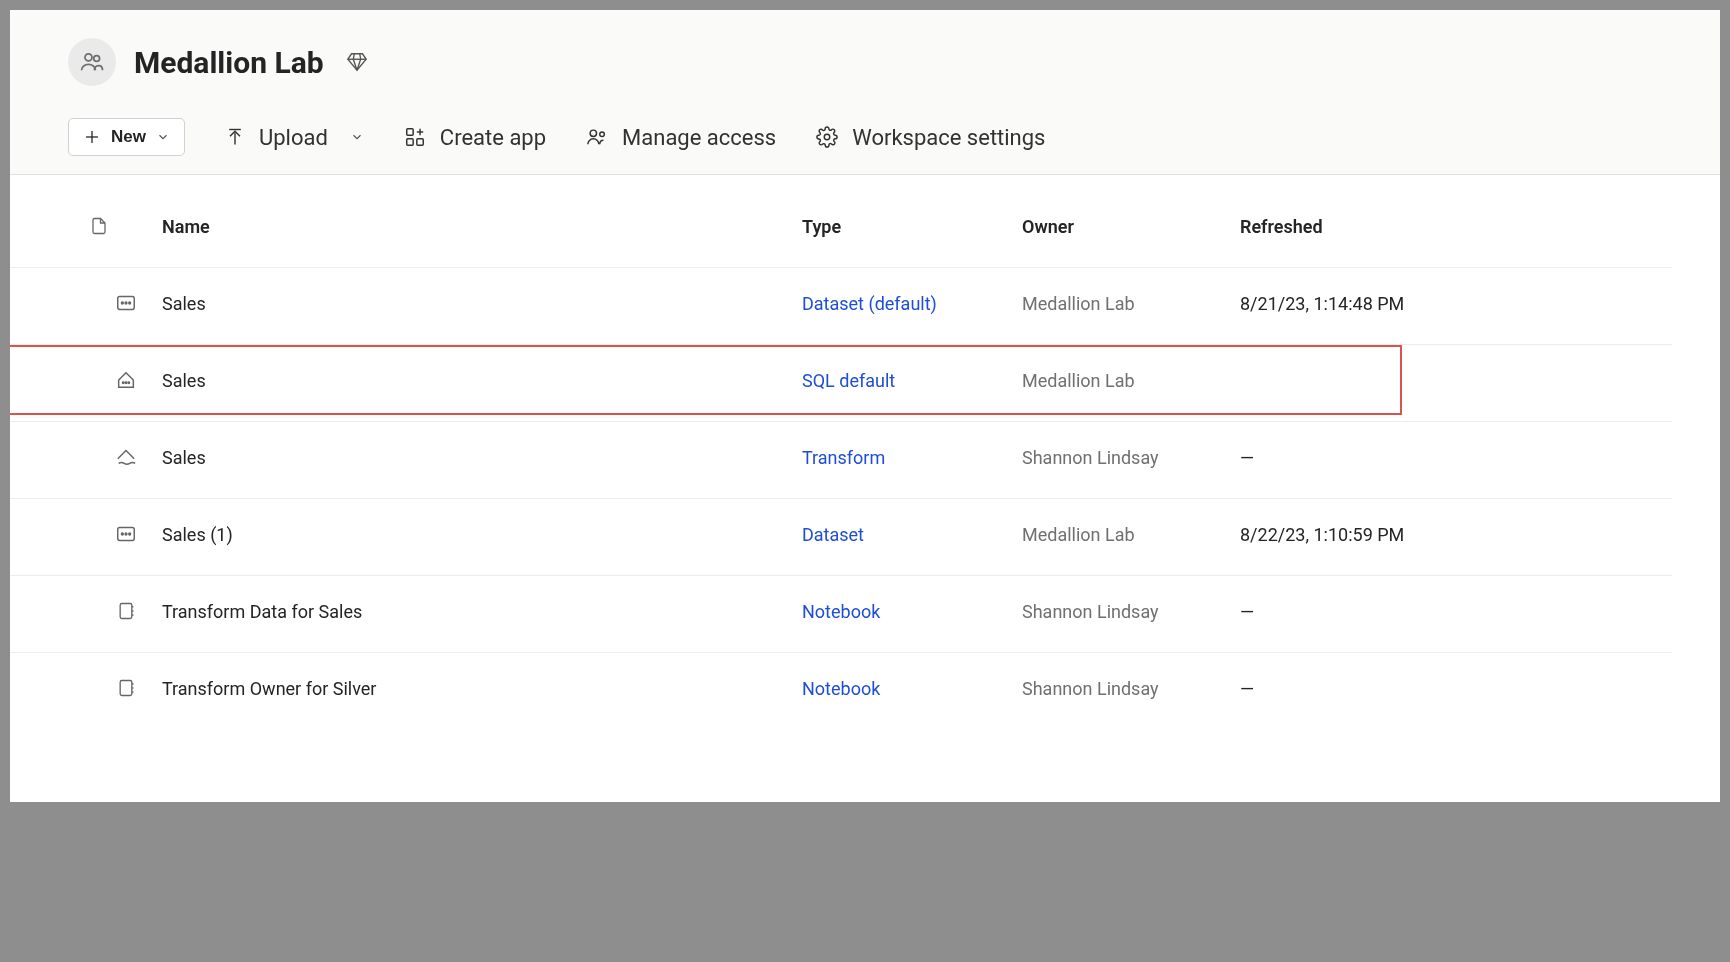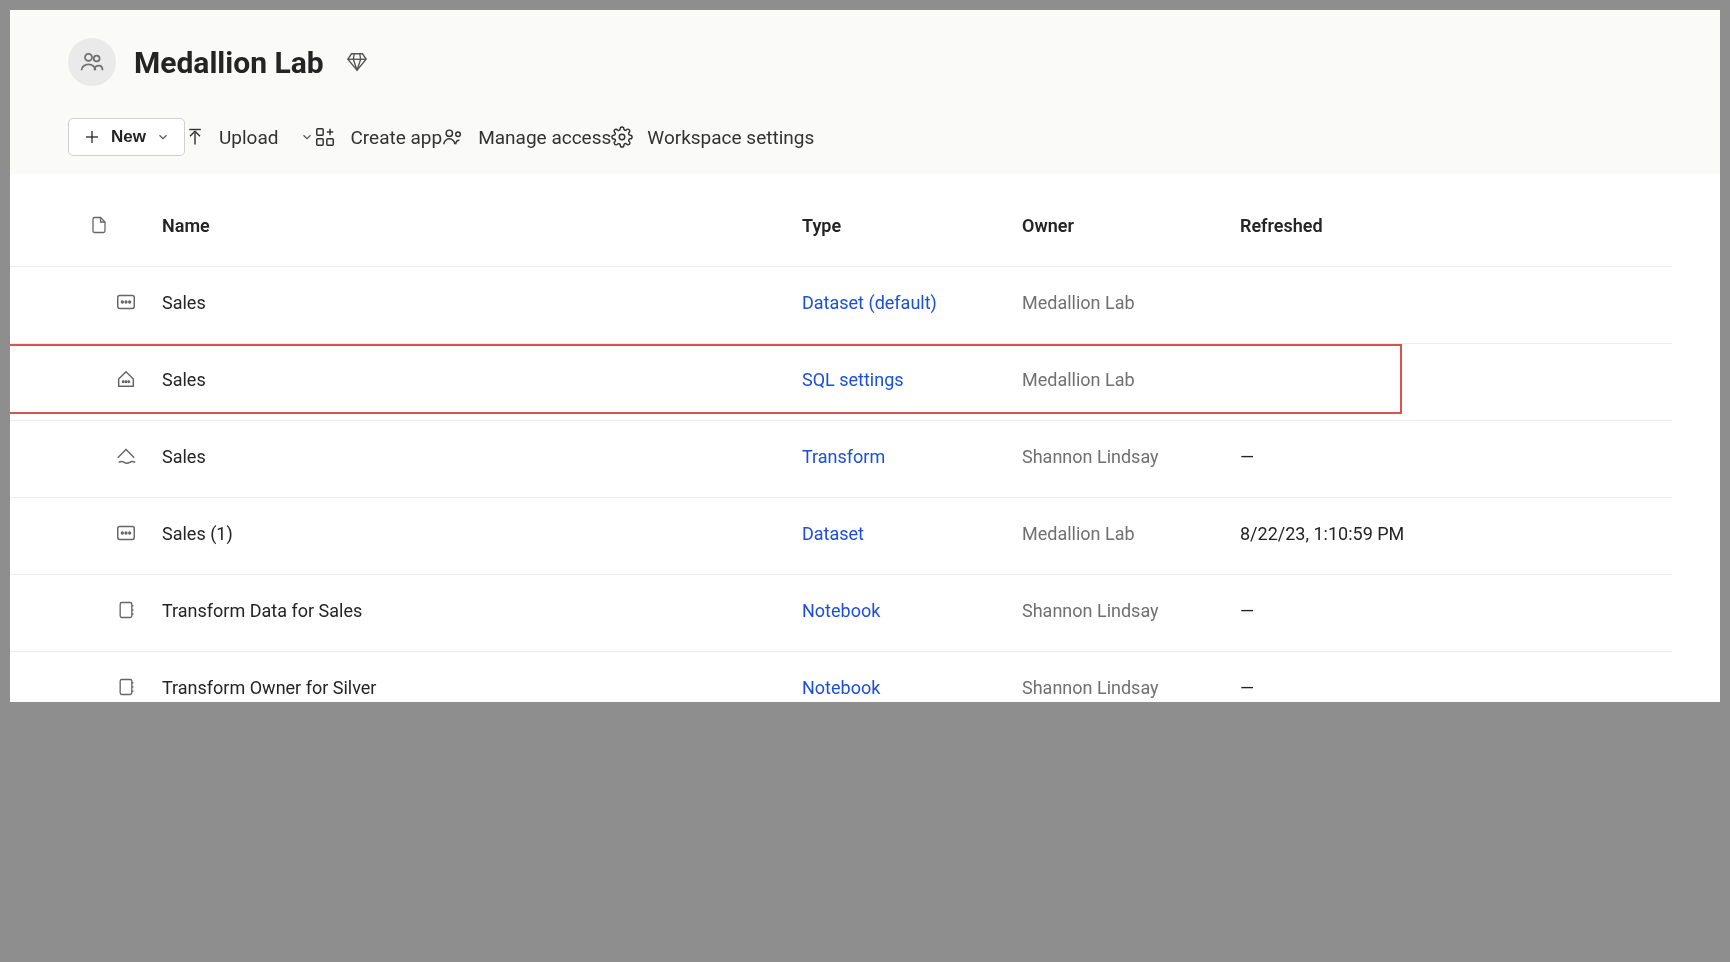--- a/index.html
+++ b/index.html
@@ -10,21 +10,21 @@
     body {
       font-family: "Segoe UI", -apple-system, BlinkMacSystemFont, Roboto, sans-serif;
       background: #8e8e8e;
       padding: 10px;
       font-size: 14px;
       color: #242424;
     }
     .window {
       background: #ffffff;
       width: 100%;
-      height: 692px;
+      height: 792px;
       display: flex;
       flex-direction: column;
       overflow: hidden;
     }
     .header {
       padding: 28px 58px 0 58px;
       background: #fafaf9;
     }
     .title-row {
       display: flex;
@@ -49,20 +49,21 @@
       display: flex;
       align-items: center;
       gap: 22px;
     }
     .diamond-icon {
       color: #5b5b5b;
     }
     .toolbar {
       display: flex;
       align-items: center;
+      gap: 40px;
       padding-bottom: 18px;
     }
     .btn-new {
       display: flex;
       align-items: center;
       gap: 10px;
       padding: 8px 14px;
       border: 1px solid #d1d1d1;
       border-radius: 5px;
       background: #ffffff;
@@ -76,21 +77,21 @@
       color: #242424;
     }
     .btn-new .chev {
       color: #555;
     }
     .tool-btn {
       display: flex;
       align-items: center;
       gap: 14px;
       cursor: pointer;
-      font-size: 19px;
+      font-size: 22px;
       color: #323232;
       text-align: center;
     }
     .tool-btn .tbl {
       color: #323232;
     }
     .tool-btn .chev {
       color: #555;
       margin-left: 8px;
     }
@@ -279,33 +280,34 @@
             <svg width="22" height="22" viewBox="0 0 24 24" fill="none" stroke="#666" stroke-width="1.6">
               <rect x="3" y="5" width="18" height="14" rx="2"></rect>
               <circle cx="8" cy="12" r="1" fill="#666"></circle>
               <circle cx="12" cy="12" r="1" fill="#666"></circle>
               <circle cx="16" cy="12" r="1" fill="#666"></circle>
             </svg>
           </div>
           <div class="r-name">Sales</div>
           <div class="r-type">Dataset (default)</div>
           <div class="r-owner">Medallion Lab</div>
+          <div class="r-refreshed">8/21/23, 1:14:48 PM</div>
         </div>
         <div class="row">
           <div class="spacer"></div>
           <div class="r-icon">
             <svg width="22" height="22" viewBox="0 0 24 24" fill="none" stroke="#666" stroke-width="1.6">
               <path d="M4 12 L12 4 L20 12 L20 20 L4 20 Z"></path>
               <circle cx="9" cy="15" r="0.8" fill="#666"></circle>
               <circle cx="12" cy="15" r="0.8" fill="#666"></circle>
               <circle cx="15" cy="15" r="0.8" fill="#666"></circle>
             </svg>
           </div>
           <div class="r-name">Sales</div>
-          <div class="r-type">SQL settings</div>
+          <div class="r-type">SQL default</div>
           <div class="r-owner">Medallion Lab</div>
           <div class="highlight-box" style="right: 270px;"></div>
         </div>
         <div class="row">
           <div class="spacer"></div>
           <div class="r-icon">
             <svg width="24" height="22" viewBox="0 0 24 24" fill="none" stroke="#666" stroke-width="1.6">
               <path d="M3 14 L12 5 L21 14"></path>
               <path d="M4 19 Q7 17 10 19 T16 19 T22 19"></path>
             </svg>

